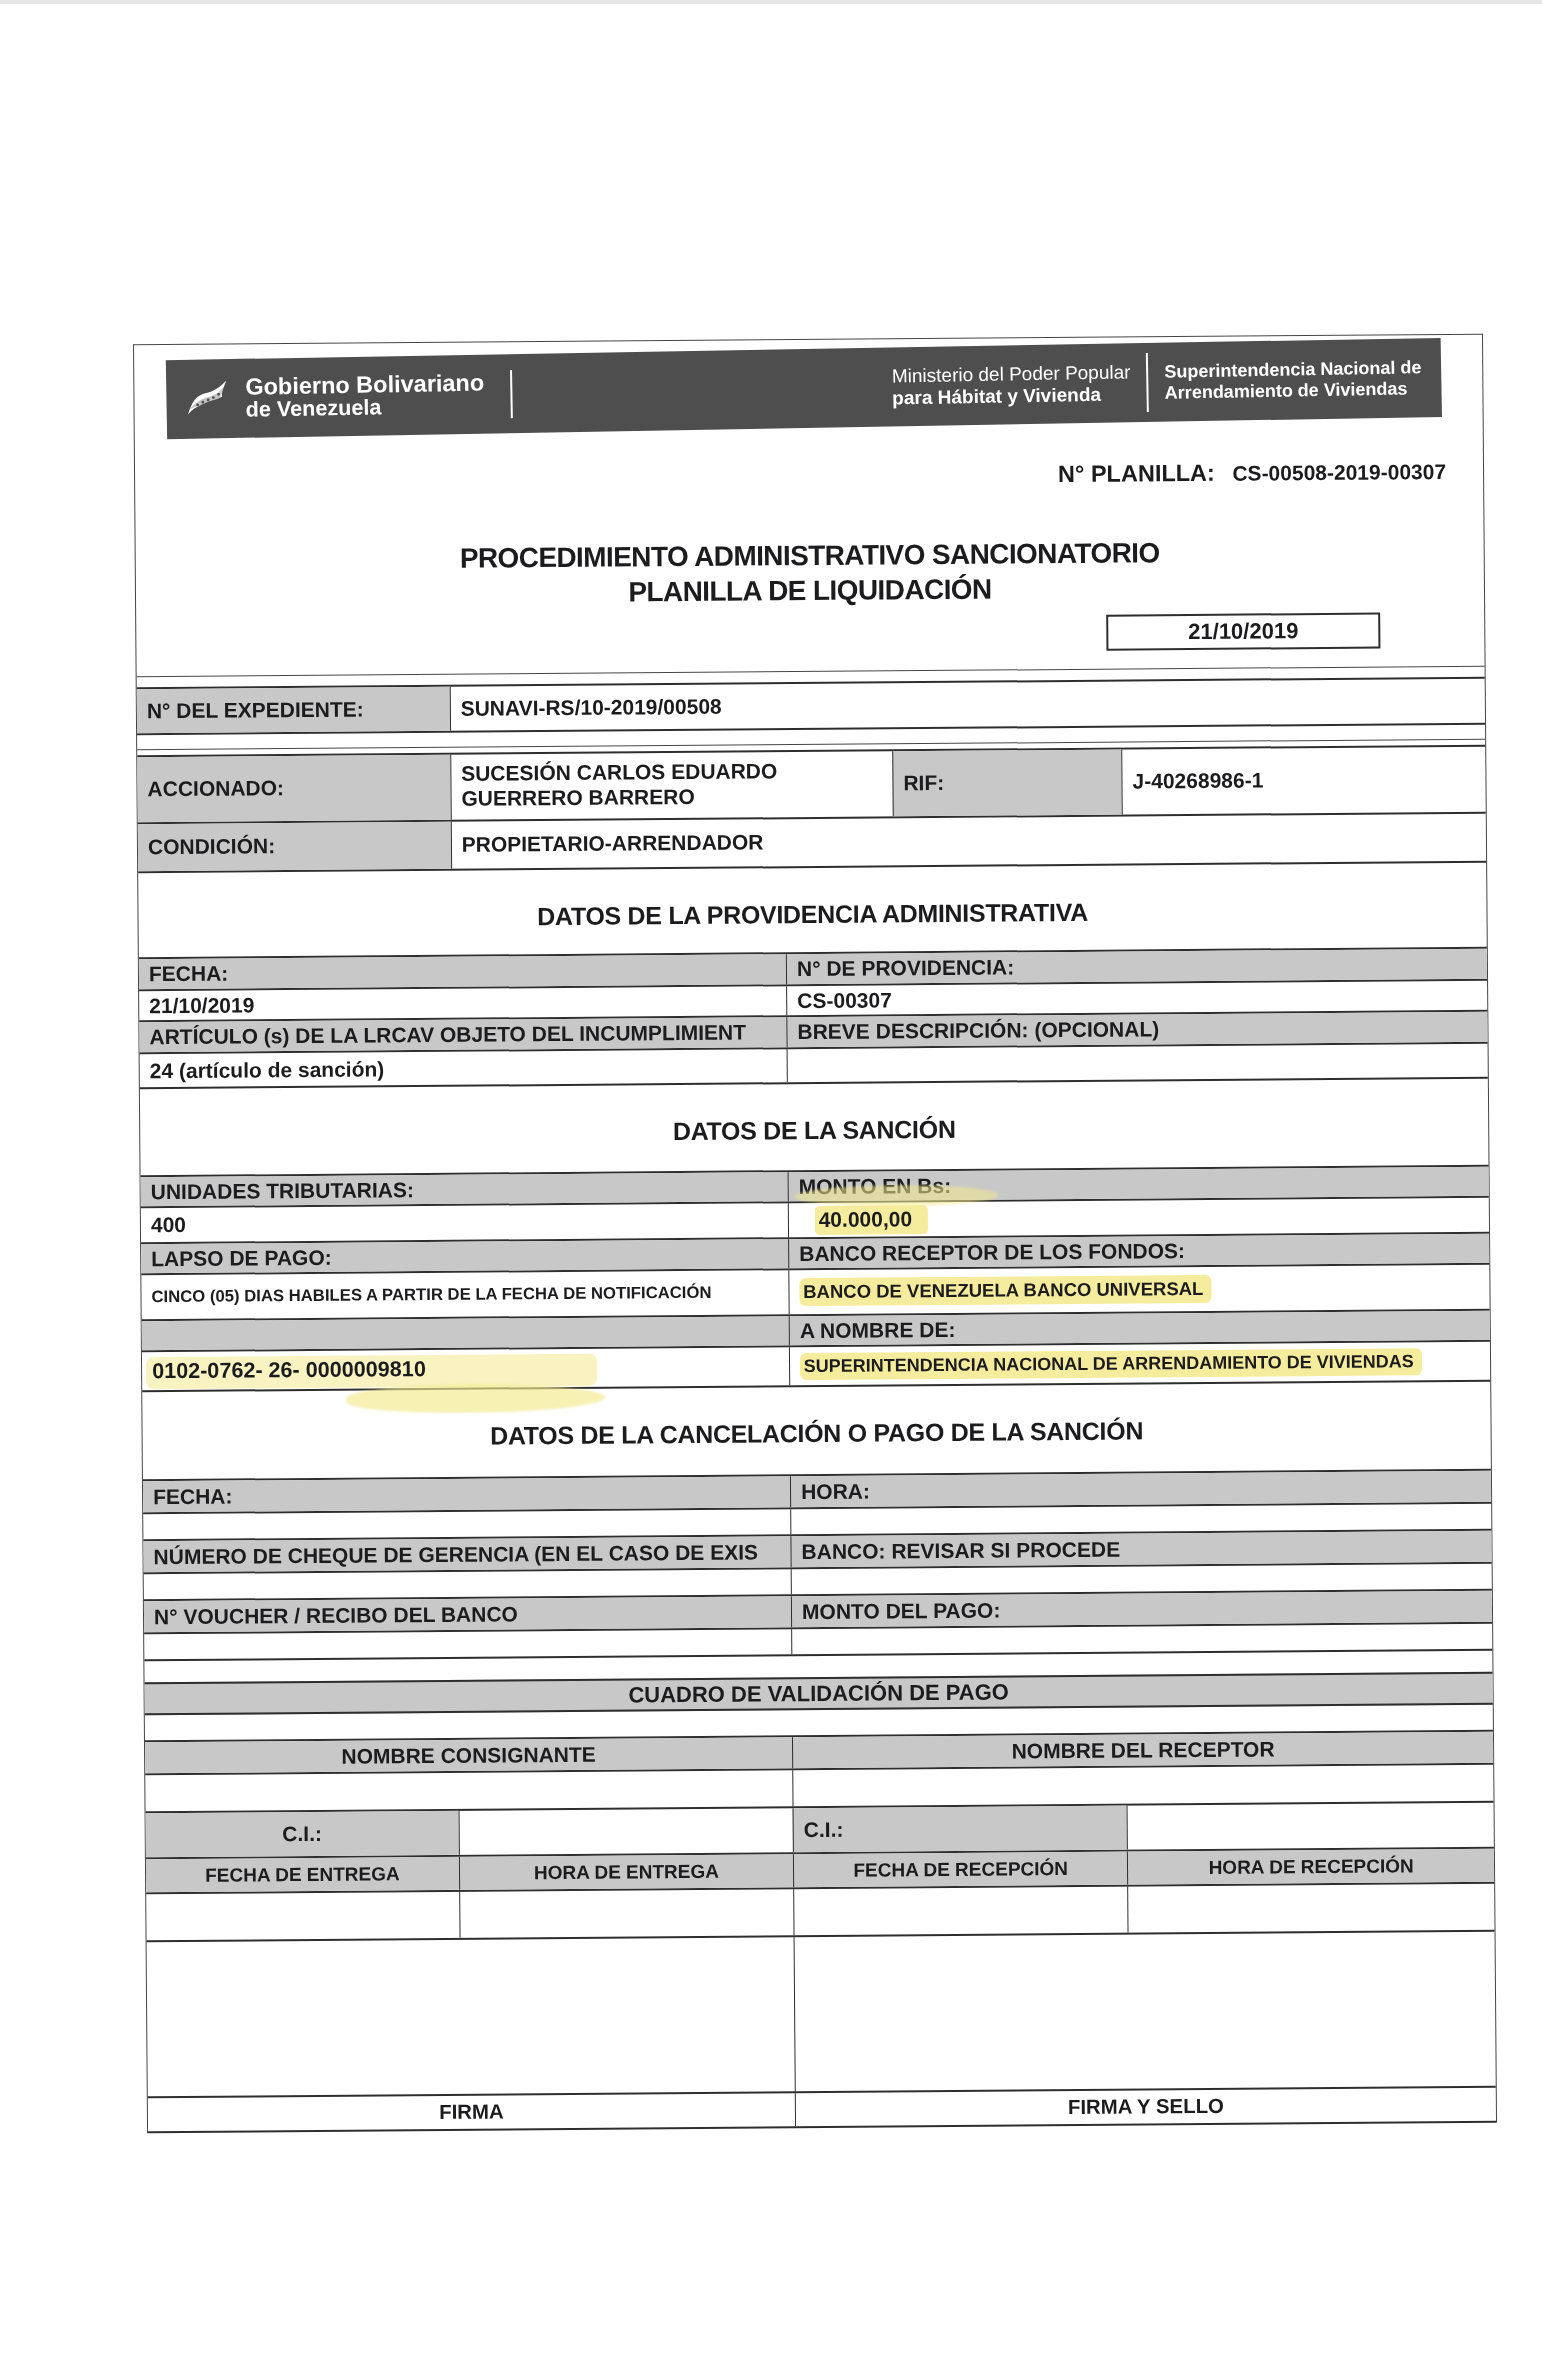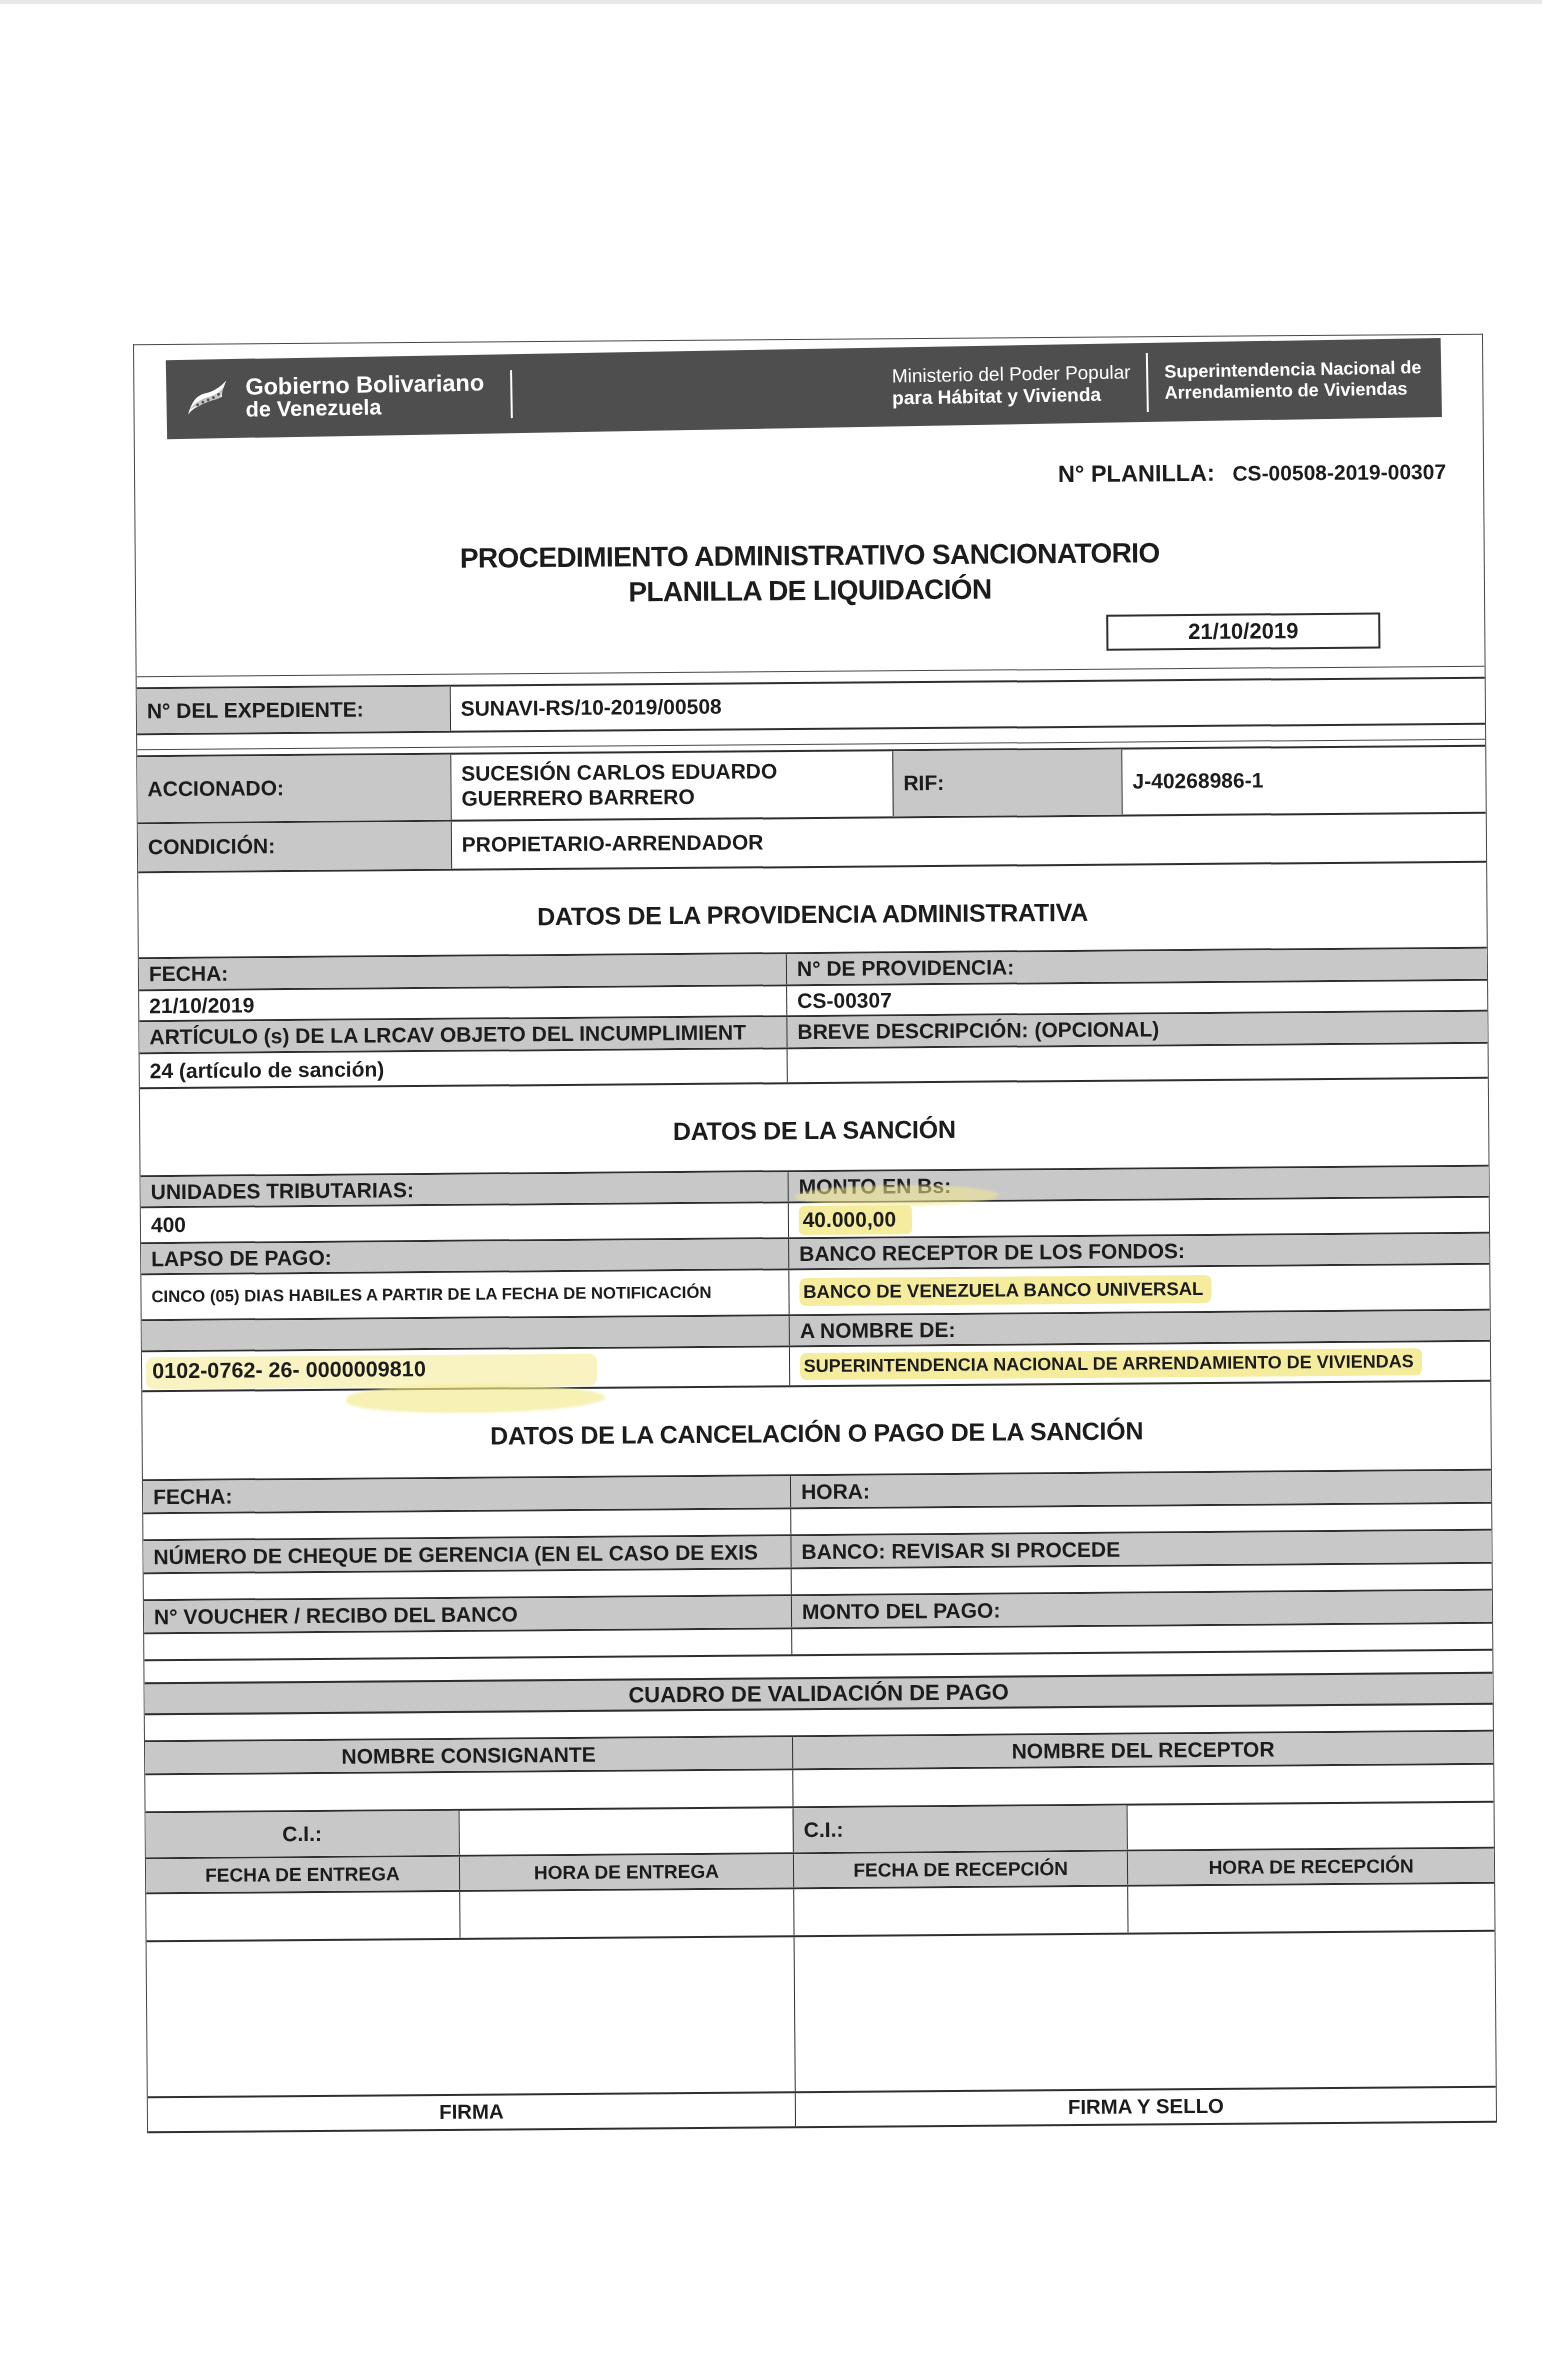--- a/index.html
+++ b/index.html
@@ -120,21 +120,21 @@
   .valid-tbl .re1{min-height:38px;}
   .valid-tbl .rci{min-height:46px;}
   .valid-tbl .rhdr{min-height:35px;}
   .valid-tbl .rhdr .cell{font-size:19px;}
   .valid-tbl .re4{min-height:48px;}
   .valid-tbl .rbig{min-height:156px;}
   .valid-tbl .rfir{min-height:35px;}
   .valid-tbl .rfir .cell{font-size:20.4px;}
 
   
-  .hl-mark{background:var(--hl);padding:2.5px 16px 2.5px 3.7px;border-radius:5px;}
+  .hl-mark{background:var(--hl);padding:2.5px 16px 2.5px 3.7px;border-radius:5px;margin-left:16px;}
   .hl-mark2{background:var(--hl);padding:3.1px 8.6px 3.1px 3.7px;border-radius:6.2px;}
   .blob-up{position:absolute;left:6.2px;top:-17.3px;width:204px;height:21px;background:rgba(243,233,140,.55);border-radius:50%;filter:blur(1.2px);}
   .smudge{position:absolute;left:204px;bottom:-25px;width:259px;height:28px;background:rgba(243,233,140,.65);border-radius:48% 52% 55% 45%;filter:blur(1.2px);}
   .acct-hl{position:absolute;left:3.7px;top:5px;width:451px;height:32px;background:rgba(243,233,140,.55);border-radius:7.4px;z-index:0;filter:blur(0.6px);}
   .z1{position:relative;z-index:1;}
 </style>
 </head>
 <body>
 
 <div class="scan-edge"></div>

